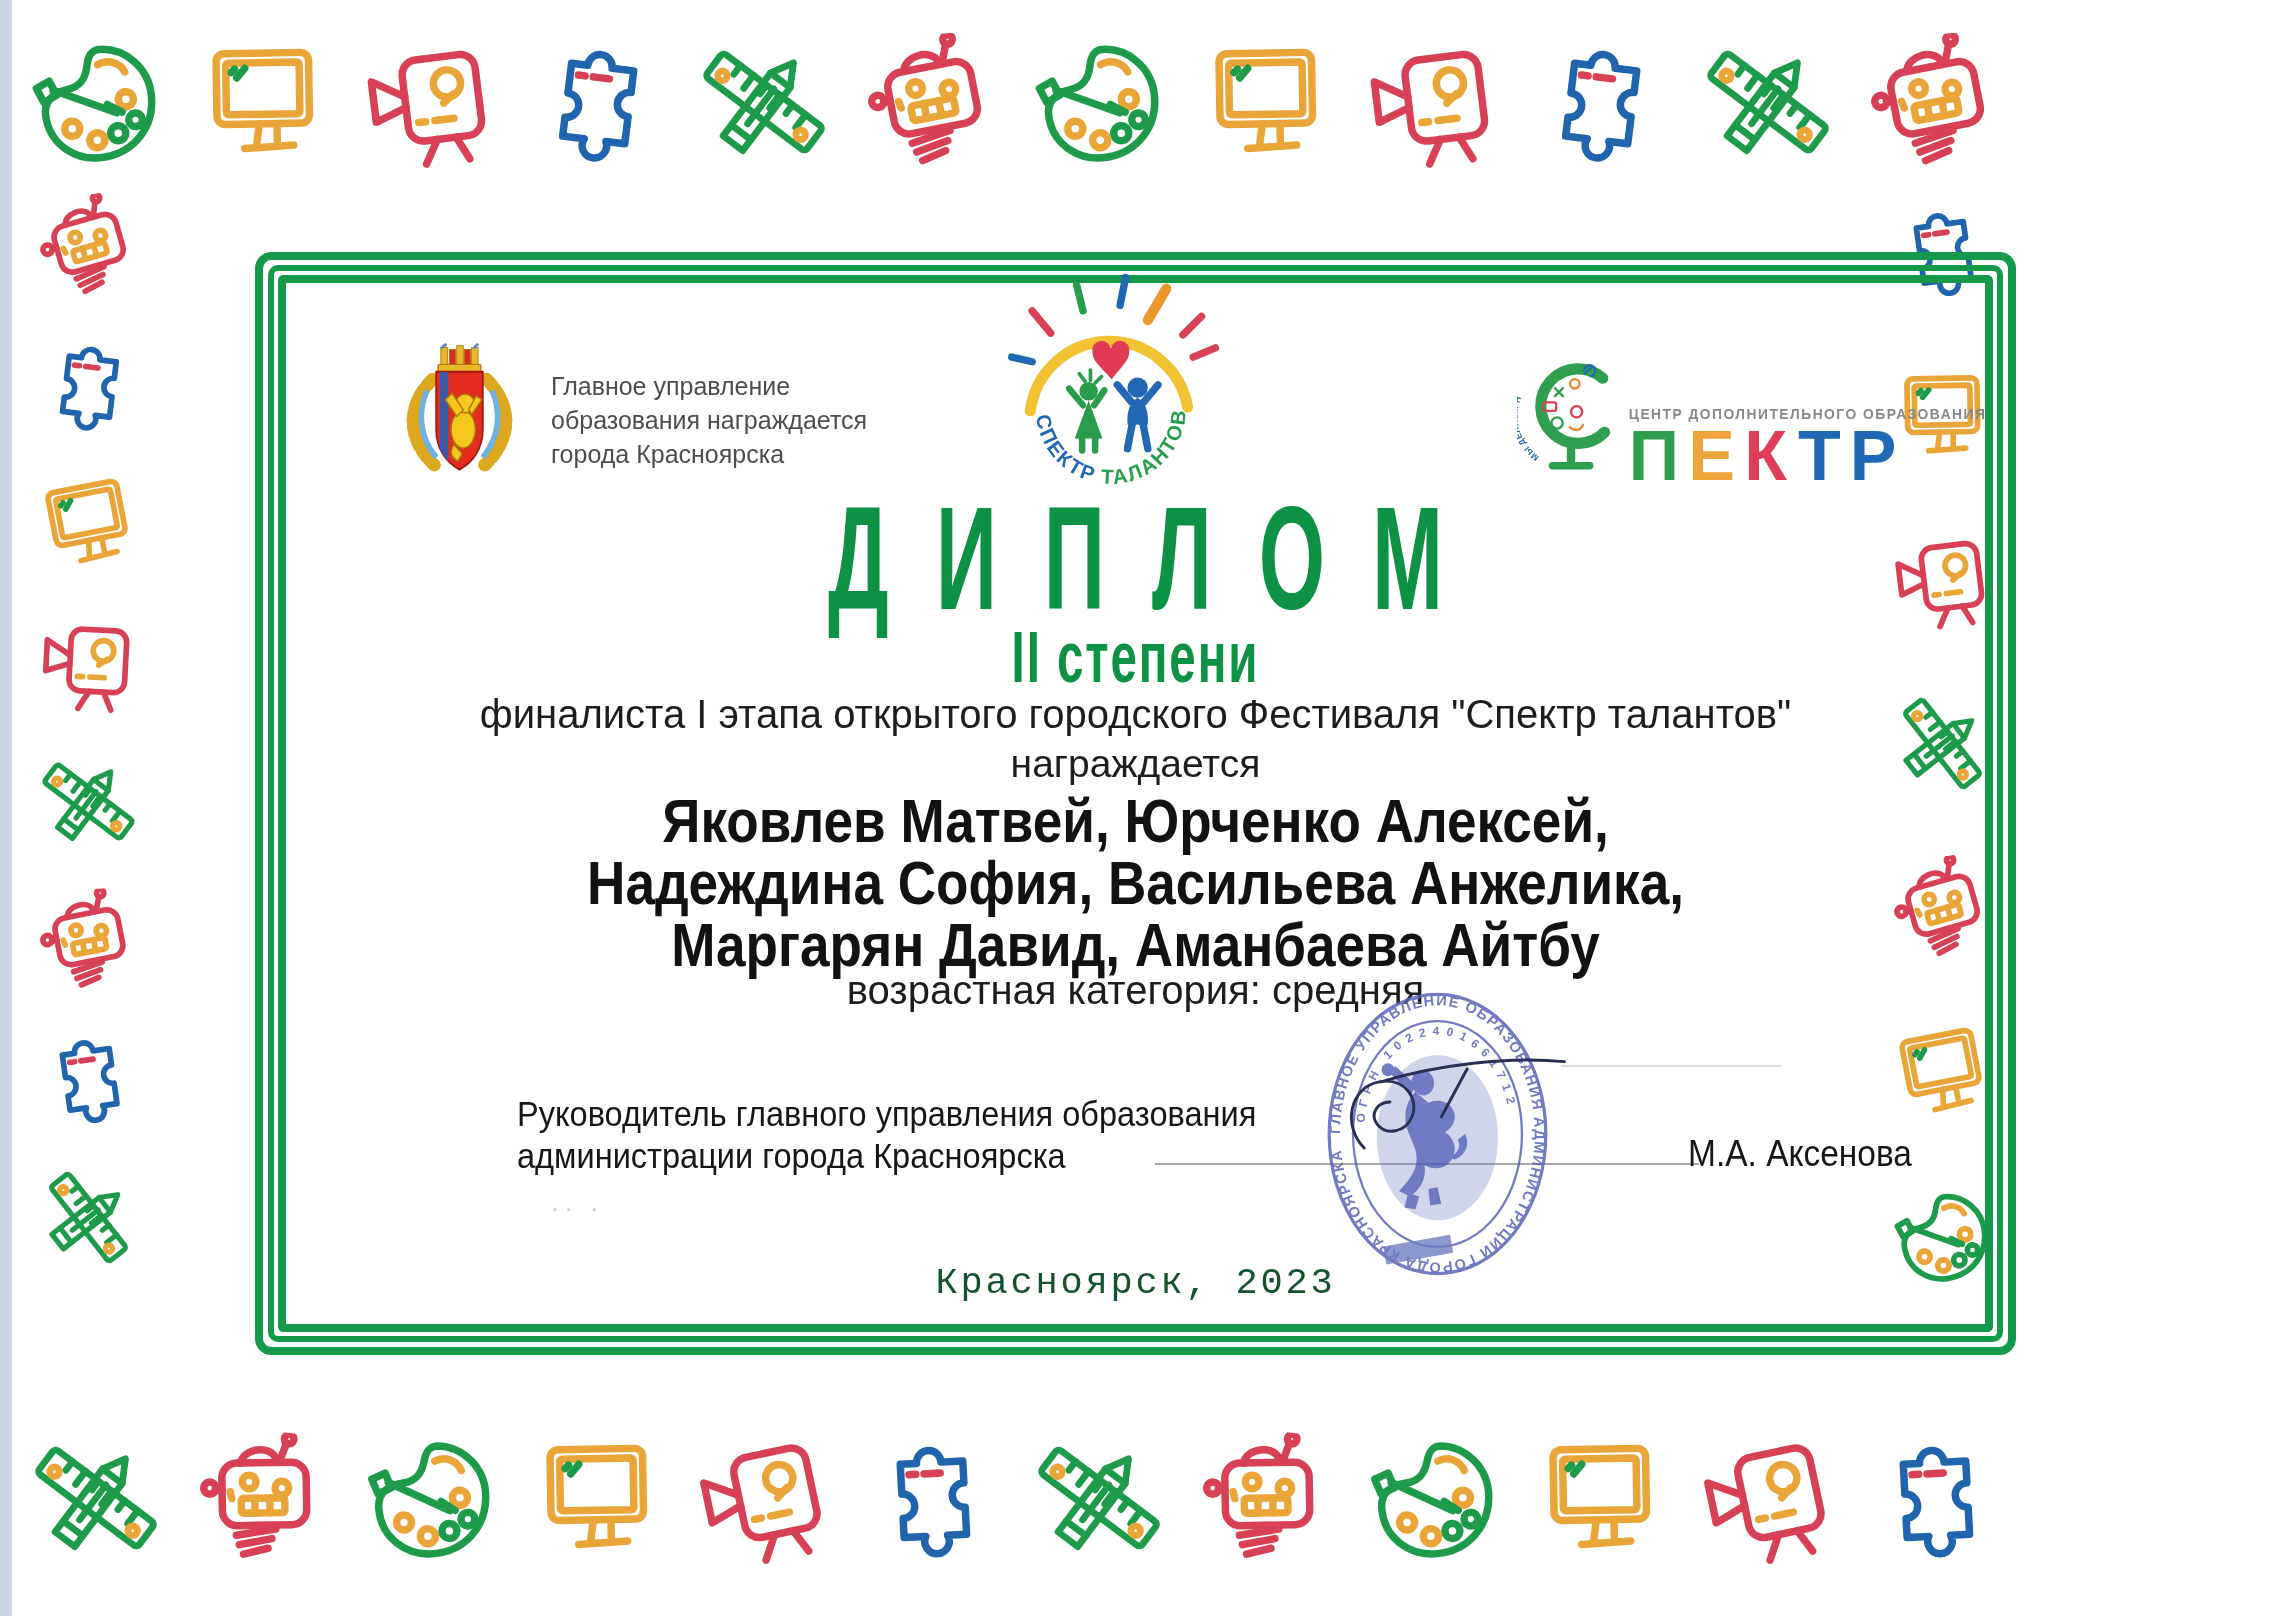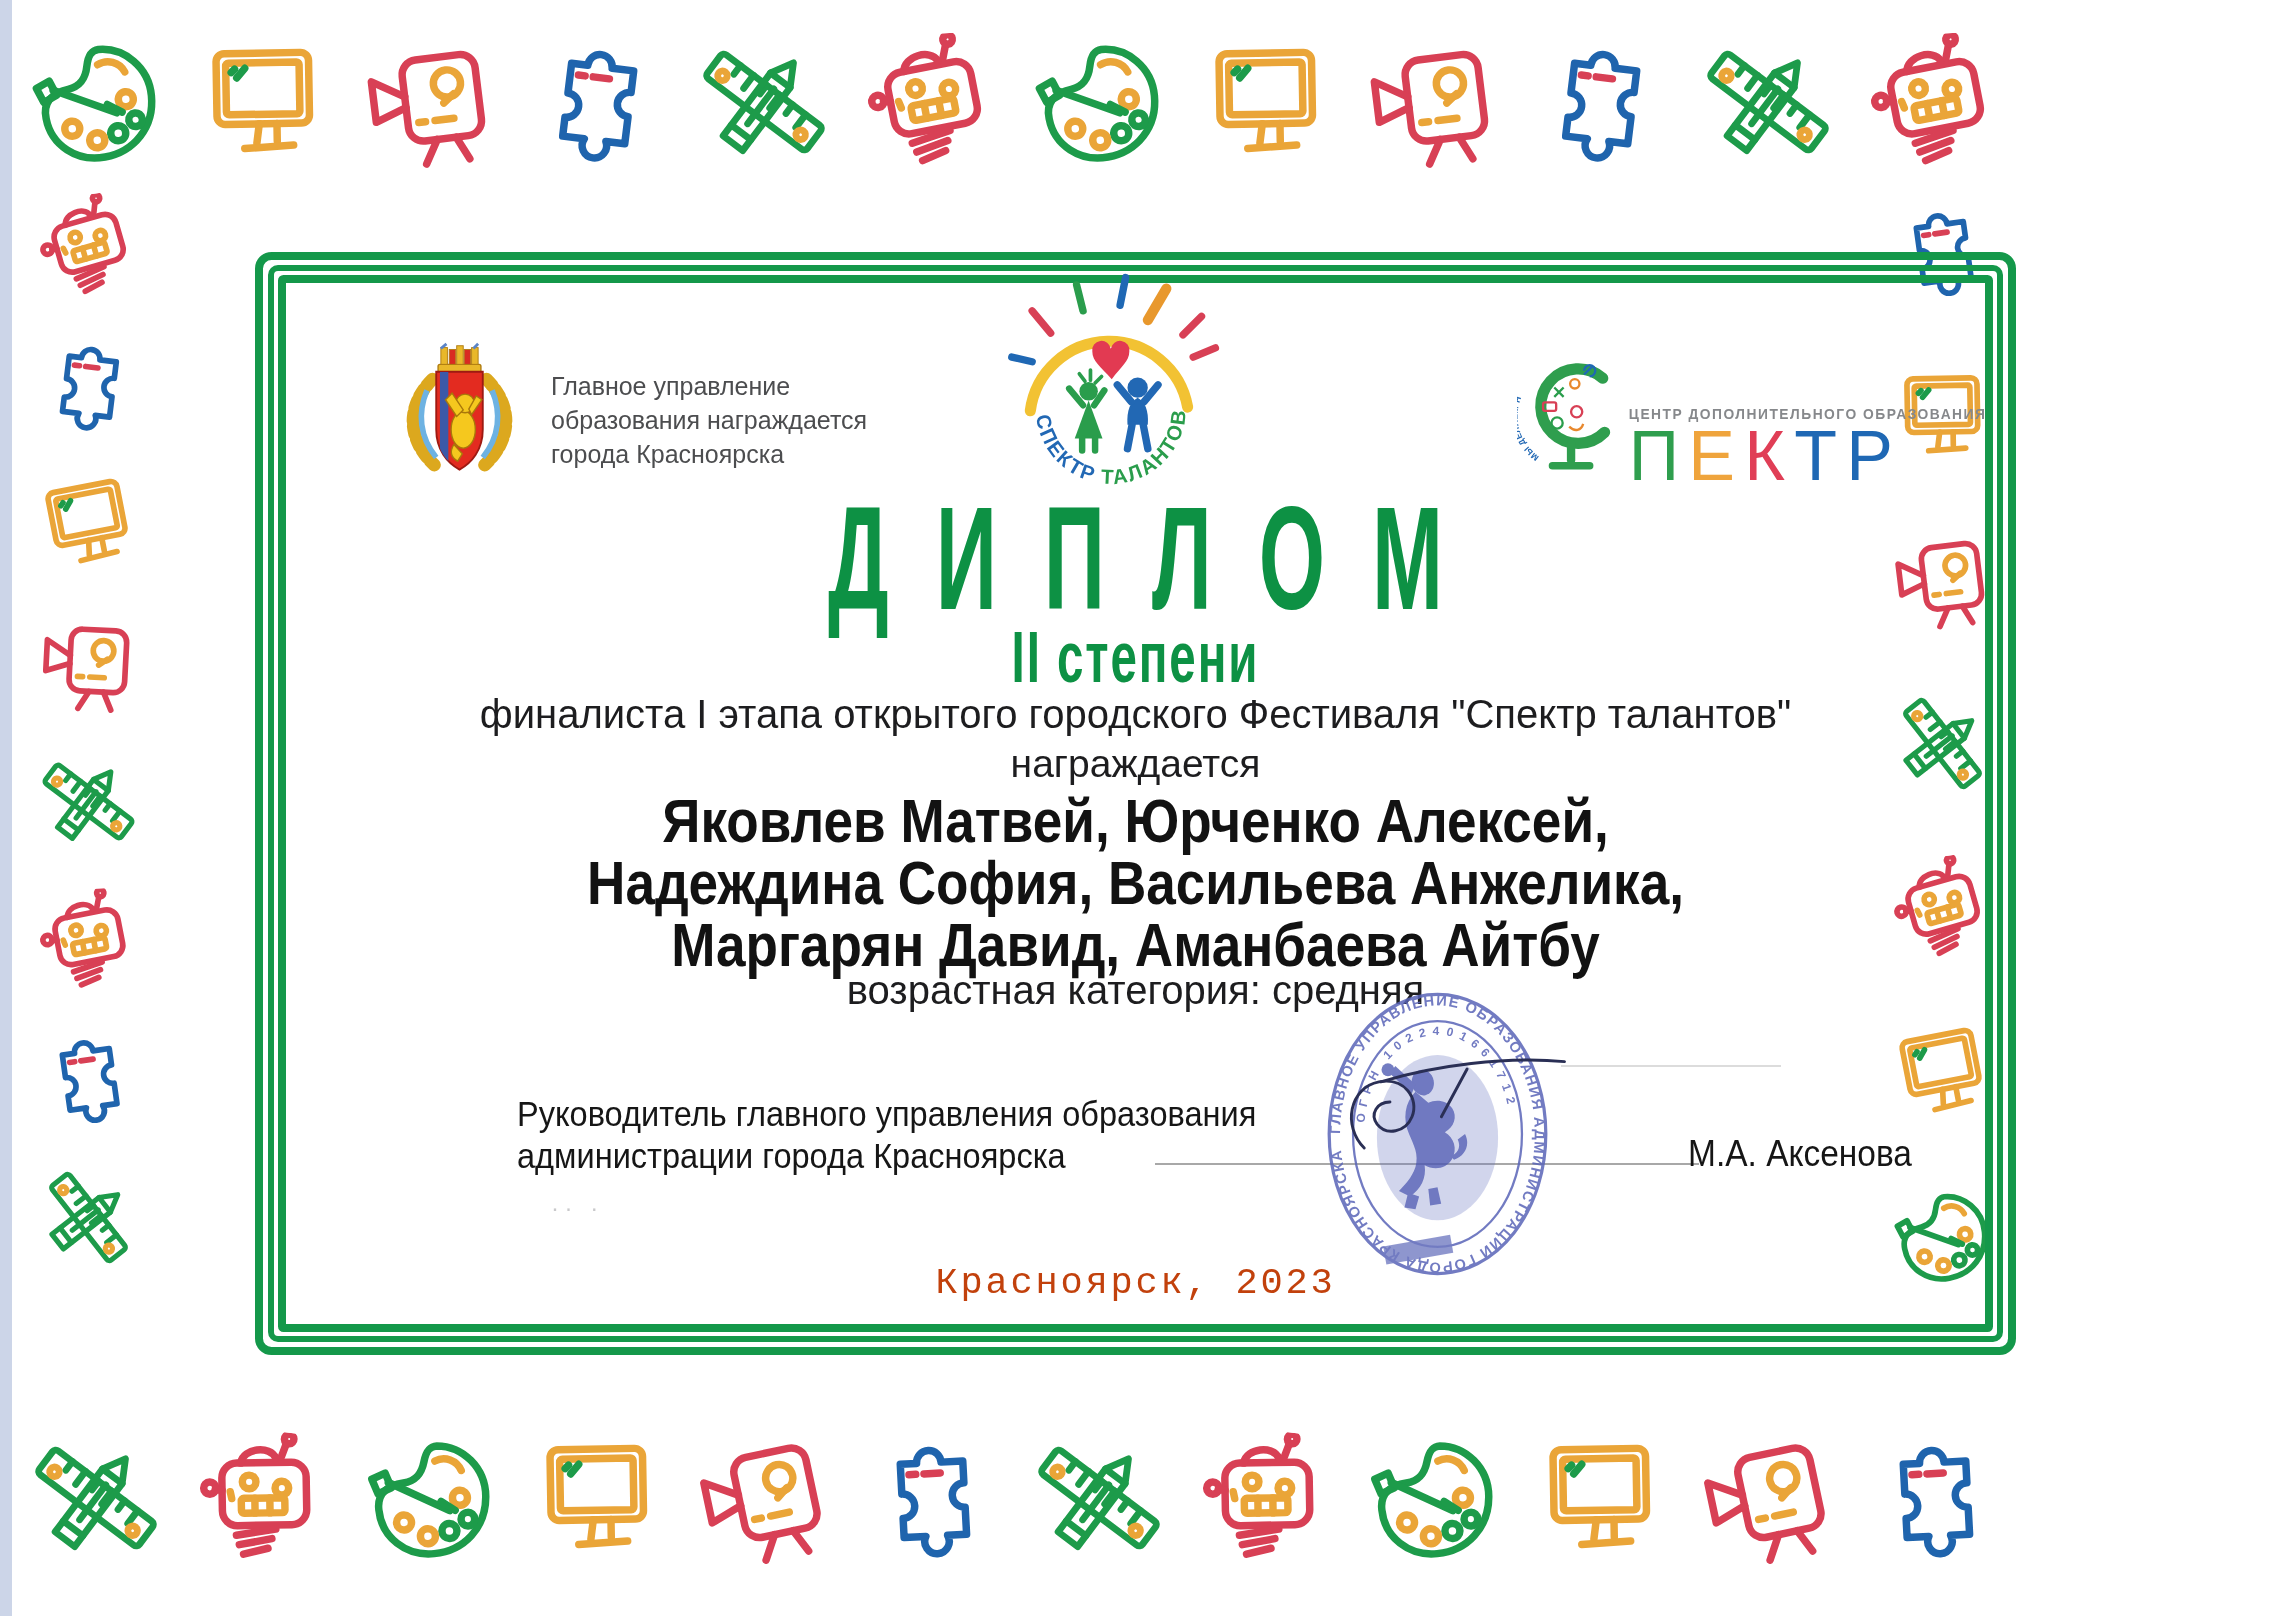--- a/index.html
+++ b/index.html
@@ -26,21 +26,21 @@
   .frame-inner{box-sizing:border-box;width:100%;height:100%;border:8.3px solid #14984a;border-radius:5.5px;}
 
   
   .coat{left:395px;top:342px;width:129px;height:149px;}
   .dept{left:551px;top:369px;width:331px;font-size:25px;line-height:34px;color:#4c4d4f;}
   .fest{left:997px;top:270px;width:248px;height:239px;}
   .spektr{left:1517px;top:354px;width:404px;height:129px;display:flex;}
   .globe{width:110px;height:123px;flex:0 0 auto;}
   .sp-right{padding-top:13px;padding-left:1.8px;}
   .sp-caption{font-size:13.8px;letter-spacing:1.5px;color:#86888b;font-weight:bold;white-space:nowrap;margin-top:40px;}
-  .sp-letters{font-size:70px;font-weight:normal;letter-spacing:9.2px;line-height:1.05;margin-top:-1.8px;}
+  .sp-letters{font-size:70px;font-weight:bold;letter-spacing:9.2px;line-height:1.05;margin-top:-1.8px;}
 
   
   .ctr{left:255px;width:1761px;text-align:center;}
   .t-diplom{top:485px;font-size:147px;line-height:1;font-weight:bold;color:#0d9144;
             letter-spacing:0.55em;text-indent:0.55em;transform:scaleX(0.58);}
   .t-degree{top:621px;font-size:72px;line-height:1;font-weight:bold;color:#0d9144;
             letter-spacing:0.04em;transform:scaleX(0.66);}
   .t-sub{top:694px;font-size:40px;line-height:1;color:#1d1d1f;}
   .t-award{top:744px;font-size:39px;line-height:1;color:#1d1d1f;}
   .names{top:790px;font-weight:bold;font-size:61px;line-height:62px;color:#121212;transform:scaleX(0.87);}
@@ -51,21 +51,21 @@
              transform:scaleX(0.93);transform-origin:left top;}
   .sig-smudge{left:551px;top:1194px;font-size:24px;color:rgba(60,60,70,0.28);letter-spacing:5.5px;}
   .sig-line{left:1155px;top:1163px;width:544px;height:1.8px;background:#8b8b8b;opacity:.75;}
   .sig-line2{left:1561px;top:1065px;width:220px;height:1.8px;background:#9a9a9a;opacity:.35;}
   .sig-name{left:1688px;top:1133px;font-size:36px;color:#161616;transform:scaleX(0.93);transform-origin:left top;white-space:nowrap;}
 
   .stamp{left:1320px;top:985px;width:235px;height:298px;}
   .scribble{left:1333px;top:1045px;width:248px;height:138px;}
 
   .t-city{top:1262px;font-family:"Liberation Mono","DejaVu Sans Mono",monospace;
-          font-size:37px;letter-spacing:2.8px;color:#c2410c;}
+          font-size:37px;letter-spacing:2.8px;color:#14532d;}
   .hidden-defs{position:absolute;width:0;height:0;overflow:hidden;}
 </style>
 </head>
 <body>
 
 <svg class="hidden-defs" aria-hidden="true">
   <defs>
     <symbol id="sym-palette" viewBox="0 0 100 100">
       <g fill="none" stroke="#1d9b4a" stroke-width="5.5" stroke-linecap="round" stroke-linejoin="round">
         <path d="M57,12 C76,13 92,30 91,51 C90,74 73,90 51,91 C30,92 13,77 12,57 C11,44 20,39 31,38 C41,37 45,31 47,23 C49,15 52,12 57,12 Z"></path>

